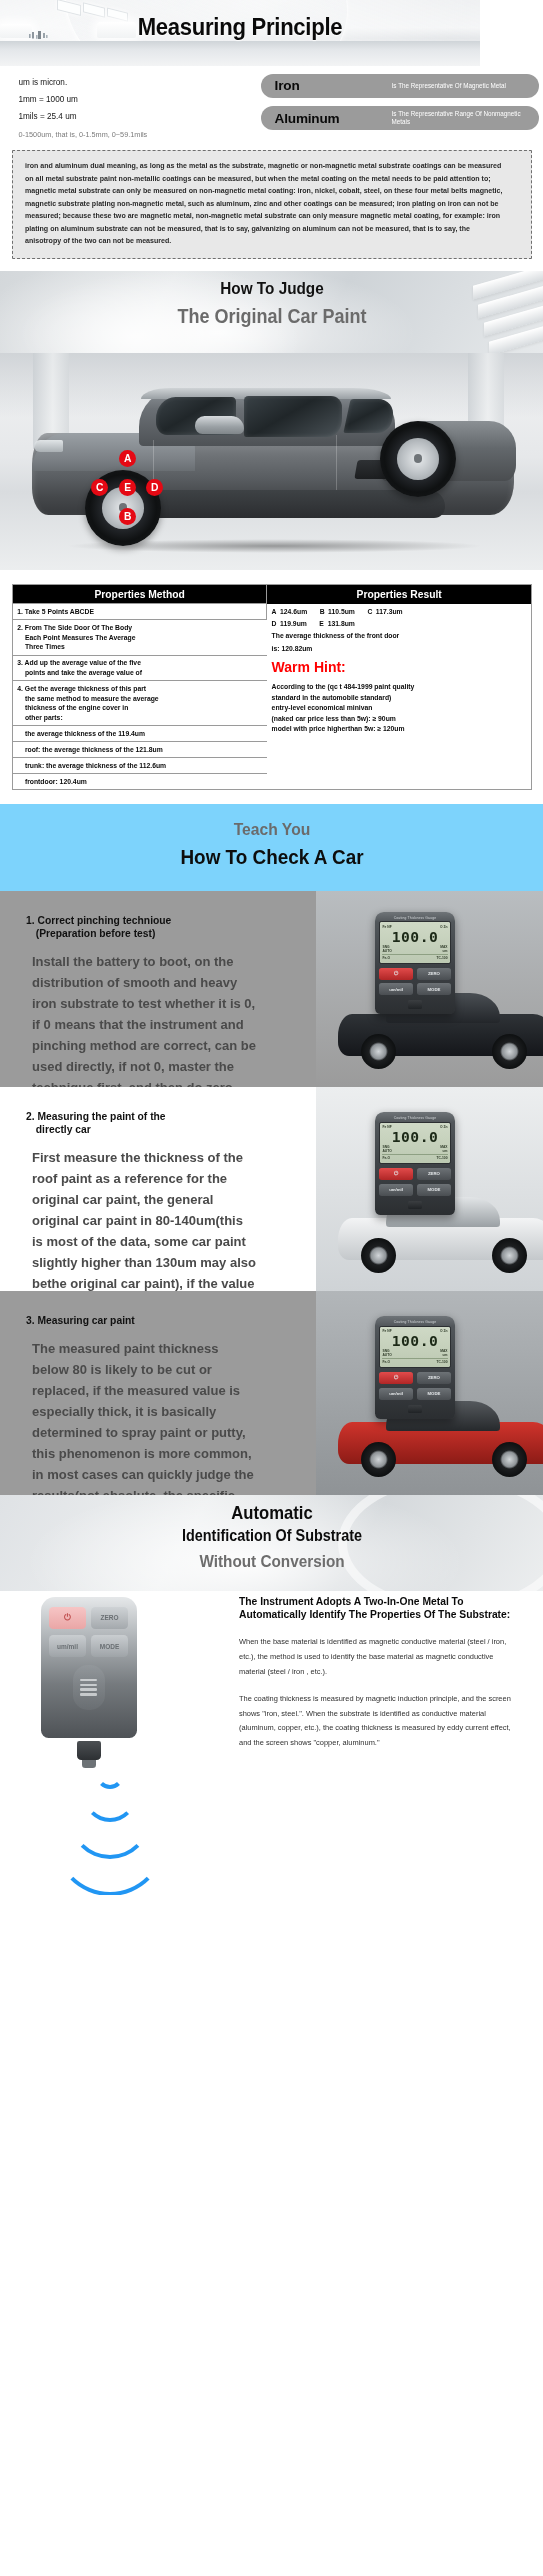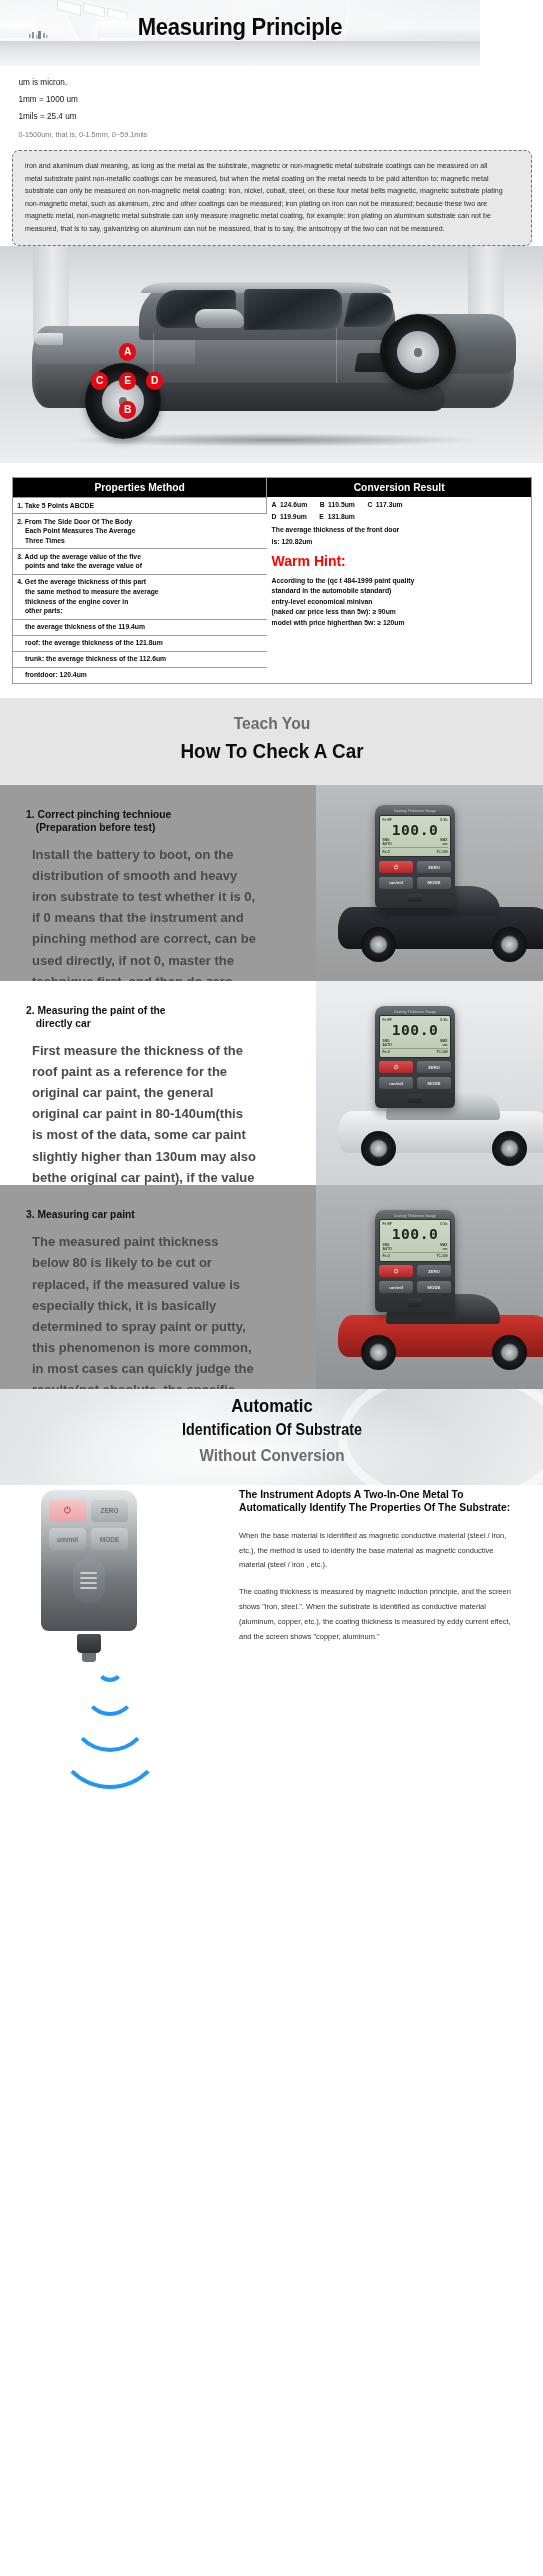--- a/index.html
+++ b/index.html
@@ -101,23 +101,24 @@
     color: #ffffff;
     font-size: 6.3px;
     line-height: 1.28;
     flex: 1;
   }
 
   
   .dashbox {
     margin: 6.5px 12px 0 12px;
     border: 0.5px dashed #6f6f6f;
-    border-radius: 7px;
+    border-radius: 1px;
     background: #e8e8e8;
     padding: 8.7px 12px 9.8px 12px;
+    font-weight: bold;
   }
   .dashbox p {
     font-size: 7.3px;
     line-height: 1.72;
     color: #2a2a2a;
     font-family: "Liberation Sans", sans-serif;
     transform: scaleX(.97);
     transform-origin: left center;
   }
 
@@ -142,21 +143,21 @@
   .banner-t1, .banner-t2 {
     position: absolute; left: 0; right: 0; text-align: center;
     font-weight: 800; font-family: "Liberation Sans", sans-serif;
     transform: scaleX(.9);
   }
   .banner-t1 { top: 8.7px; font-size: 17px; color: #111; }
   .banner-t2 { top: 34px; font-size: 20px; color: #6b6b6b; }
 
   
   .banner.white-bg {
-    background: #e5e5e5; height: 87px; margin-top: 14px;
+    background: #7dd3fc; height: 87px; margin-top: 14px;
   }
   .banner.white-bg .banner-t1 { top: 15px; font-size: 17.4px; color: #6b6b6b; }
   .banner.white-bg .banner-t2 { top: 41px; font-size: 21px; color: #0d0d0d; }
 
   
   .carshot {
     position: relative; width: 544px; height: 217px; overflow: hidden;
     background:
       radial-gradient(ellipse 381px 141px at 50% 16%, #fdfdfd 0%, #e9ebed 55%, #d6dadd 100%);
   }
@@ -467,26 +468,45 @@
   </div>
 
   <div class="units-wrap">
     <div class="units">
       <div class="u-line">um is micron.</div>
       <div class="u-line">1mm = 1000 um</div>
       <div class="u-line">1mils = 25.4 um</div>
       <div class="u-range">0-1500um, that is, 0-1.5mm, 0~59.1mils</div>
     </div>
 
+    <div class="badges">
+      <div class="badge">
+        <div class="b-name">Iron</div>
+        <div class="b-desc">Is The Representative Of Magnetic Metal</div>
+      </div>
+      <div class="badge">
+        <div class="b-name">Aluminum</div>
+        <div class="b-desc">Is The Representative Range Of Nonmagnetic Metals</div>
+      </div>
+    </div>
   </div>
 
   <div class="dashbox">
     <p>iron and aluminum dual meaning, as long as the metal as the substrate, magnetic or non-magnetic metal substrate coatings can be measured on all metal substrate paint non-metallic coatings can be measured, but when the metal coating on the metal needs to be paid attention to; magnetic metal substrate can only be measured on non-magnetic metal coating: iron, nickel, cobalt, steel, on these four metal belts magnetic, magnetic substrate plating non-magnetic metal, such as aluminum, zinc and other coatings can be measured; iron plating on iron can not be measured; because these two are magnetic metal, non-magnetic metal substrate can only measure magnetic metal coating, for example: iron plating on aluminum substrate can not be measured, that is to say, galvanizing on aluminum can not be measured, that is to say, the anisotropy of the two can not be measured.</p>
   </div>
 
+  <div class="banner">
+    <div class="swoosh"></div>
+    <div class="slat" style="top:3.3px;right:-11px"></div>
+    <div class="slat" style="top:22px;right:-16.3px"></div>
+    <div class="slat" style="top:40px;right:-22px"></div>
+    <div class="slat" style="top:59px;right:-27px"></div>
+    <div class="banner-t1">How To Judge</div>
+    <div class="banner-t2">The Original Car Paint</div>
+  </div>
 
   <div class="carshot">
     <div class="studio-wall"></div>
     <div class="studio-band"></div>
     <div class="pillar" style="left:33px"></div>
     <div class="pillar" style="left:468px"></div>
 
     <div class="car">
       <div class="shadow"></div>
       <div class="body"></div>
@@ -520,21 +540,21 @@
 
   <div class="tablewrap">
     <table class="tbl">
       <colgroup>
           <col style="width:49%">
           <col style="width:51%">
         </colgroup>
       <thead>
         <tr>
           <th>Properties Method</th>
-          <th>Conversion Result</th>
+          <th>Properties Result</th>
         </tr>
       </thead>
       <tbody>
         <tr>
           <td>
             <span>1. Take 5 Points ABCDE</span>
           </td>
           <td rowspan="8" class="right-cell">
             <div class="res-line">
               <span class="k">A</span>

